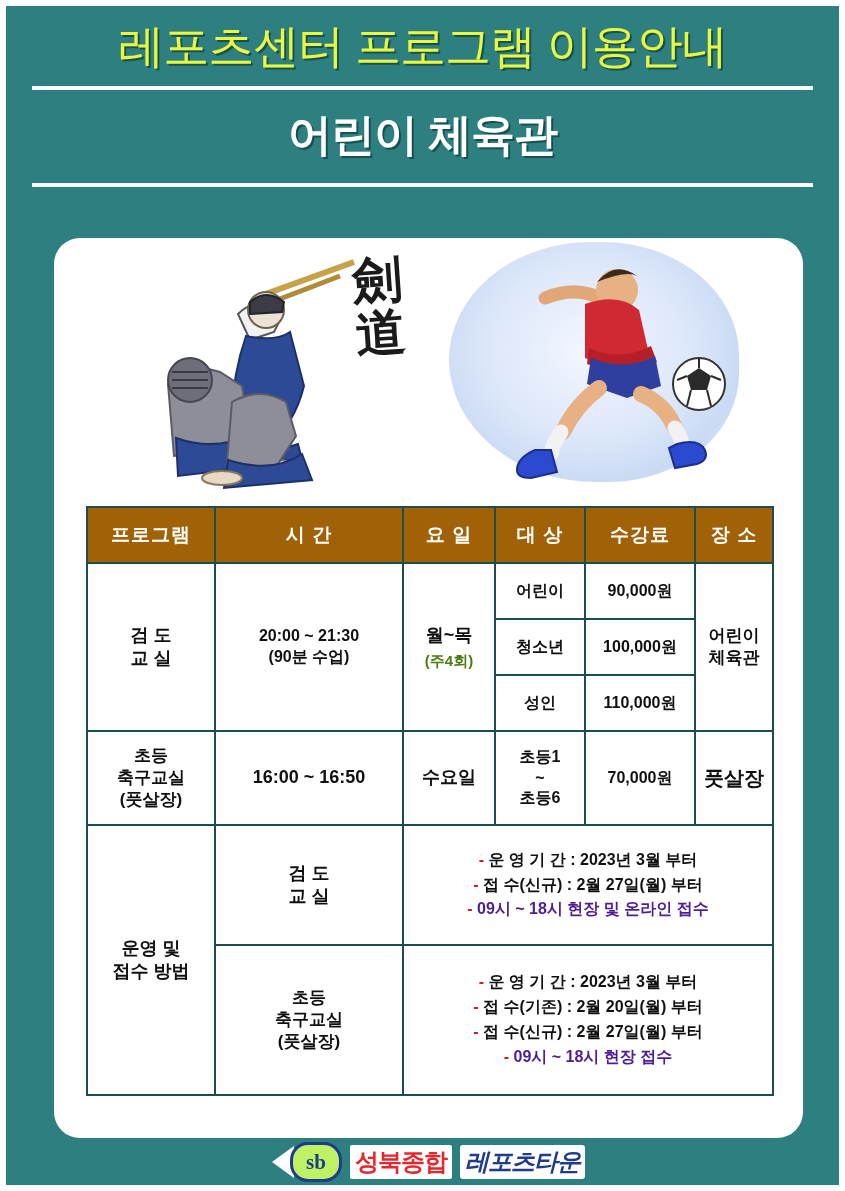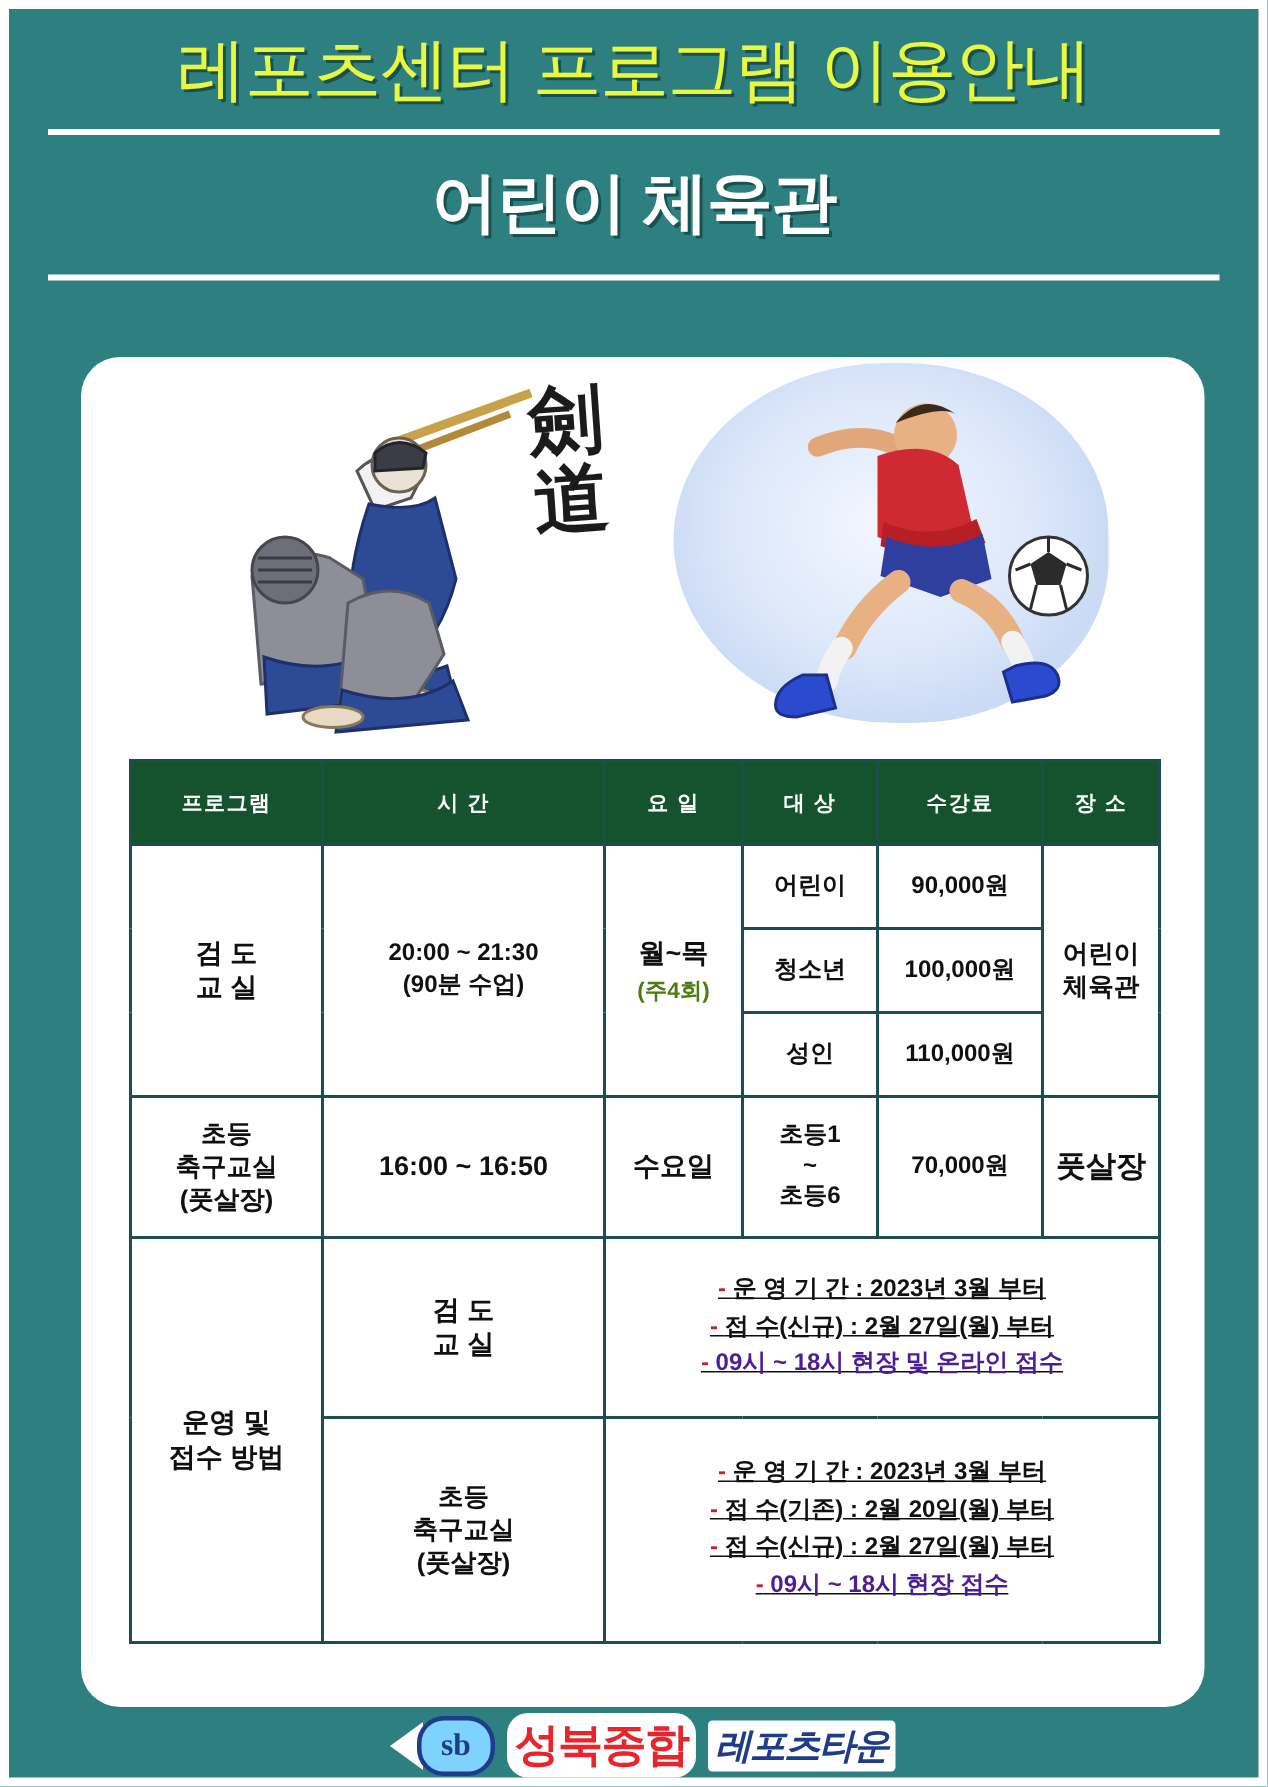--- a/index.html
+++ b/index.html
@@ -87,33 +87,32 @@
     border:2px solid #1d4e4e;
     text-align:center;
     vertical-align:middle;
     font-size:16px;
     font-weight:bold;
     color:#101010;
     padding:4px 2px;
     line-height:1.3;
   }
   table.sched thead th{
-    background:#14532d;
+    background:#a16207;
     color:#ffffff;
-    font-size:14px;
+    font-size:19px;
     letter-spacing:1px;
     height:46px;
   }
   .cell-tall{height:46px;}
   .note-red{color:#4d7c0f;}
   .detail-cell{
     text-align:center;
     padding:8px 10px 8px 14px;
     font-size:17px;
-    text-decoration:underline;
   }
   .detail-line{
     color:#c81f28;
     font-weight:bold;
     margin:4px 0;
     white-space:nowrap;
   }
   .detail-line .dash{color:#c81f28;}
   .detail-line .body{color:#111111;}
   .detail-line.all-red .body{color:#4c1d95;}
@@ -124,32 +123,32 @@
   
   .logo-row{
     position:absolute;left:0;top:1136px;width:845px;
     display:flex;align-items:center;justify-content:center;gap:8px;
   }
   .logo-mark{
     display:flex;align-items:center;
   }
   .sb-circle{
     width:46px;height:34px;border-radius:18px;
-    background:#7dd3fc;border:3px solid #1f3c8a;
+    background:#bef264;border:3px solid #1f3c8a;
     display:flex;align-items:center;justify-content:center;
     font-size:21px;font-weight:bold;color:#1f3c8a;
     font-family:"Liberation Serif", serif;
   }
   .arrow-left{
     width:0;height:0;border-top:16px solid transparent;border-bottom:16px solid transparent;
     border-right:22px solid #ffffff;margin-right:-4px;
   }
   .logo-text-1{
-    color:#e6262c;font-size:30px;font-weight:bold;
-    background:#ffffff;padding:1px 5px;border-radius:14px;
+    color:#e6262c;font-size:24px;font-weight:bold;
+    background:#ffffff;padding:1px 5px;border-radius:2px;
     letter-spacing:-1px;
   }
   .logo-text-2{
     color:#1f3c8a;font-size:24px;font-weight:bold;
     background:#ffffff;padding:1px 5px;border-radius:3px;
     letter-spacing:-1px;
     font-style:italic;
   }
 </style>
 </head>

